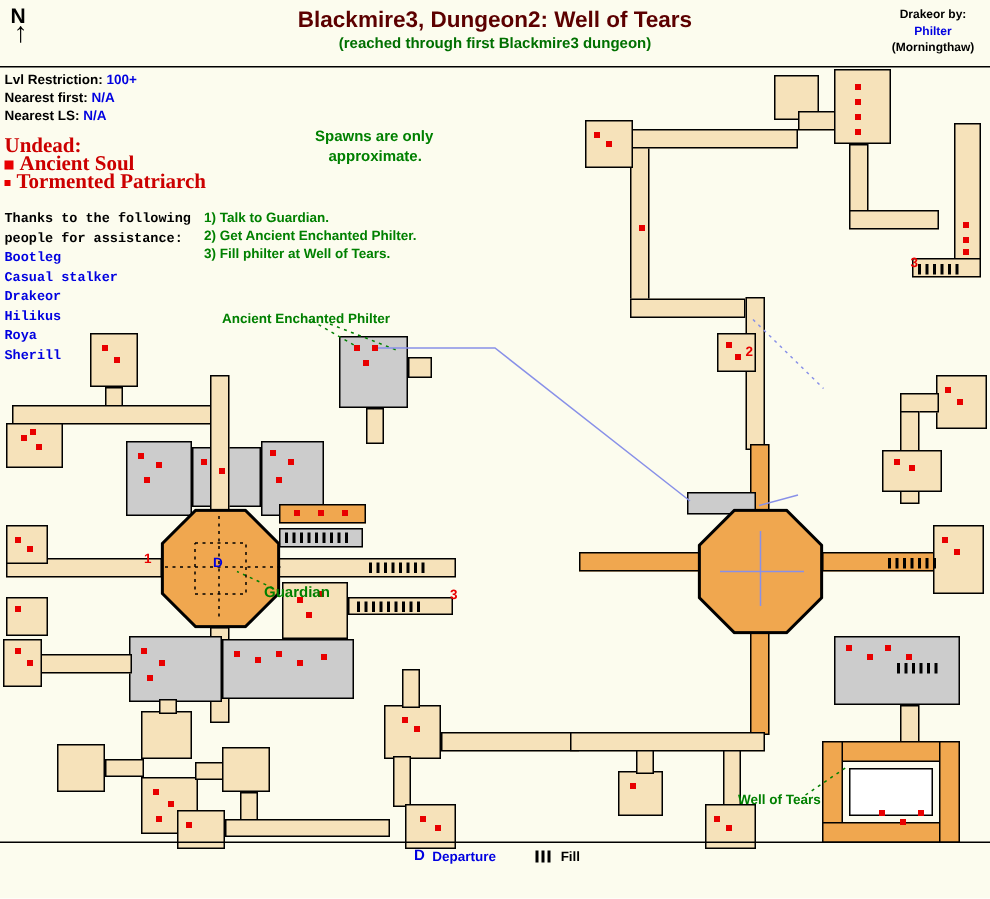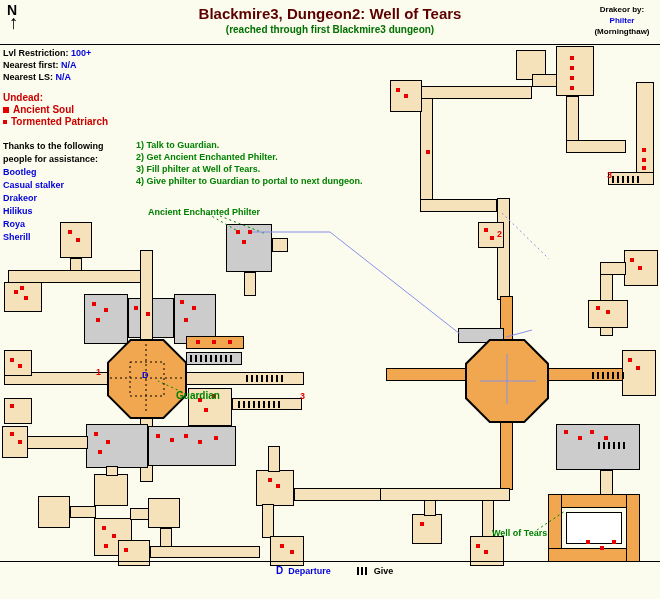--- a/index.html
+++ b/index.html
@@ -13,29 +13,29 @@
   .map-title{font-size:15px;font-weight:bold;color:#5c0000;letter-spacing:0;}
   .map-subtitle{font-size:10px;font-weight:bold;color:#007000;margin-top:2px;}
   .designed{left:586px;top:4px;width:72px;text-align:center;font-size:8px;font-weight:bold;color:#000;line-height:11px;}
   .designer-name{color:#0000e0;}
   .hr1{left:0;top:44px;width:660px;height:0;border-top:1px solid #000;}
   .hr2{left:0;top:561px;width:660px;height:0;border-top:1px solid #000;}
   
   .info{left:3px;top:47px;font-size:9px;font-weight:bold;color:#000;line-height:12px;white-space:nowrap;}
   .info .v{color:#0000e0;}
   
-  .undead{left:3px;top:92px;font-size:10px;font-weight:bold;color:#cc0000;line-height:12px;white-space:nowrap;}
+  .undead{left:3px;top:92px;font-size:14px;font-weight:bold;color:#cc0000;line-height:12px;white-space:nowrap;font-family:Liberation Serif, serif;}
   .sq{display:inline-block;background:#e80000;vertical-align:middle;margin-right:4px;}
   .sq.large{width:6px;height:6px;}
   .sq.small{width:4px;height:4px;}
   
   .spawns-note{left:210px;top:85px;font-size:10px;font-weight:bold;color:#008000;line-height:13px;}
   .spawns-note .l2{padding-left:9px;}
   .instructions{left:136px;top:139px;font-size:9px;font-weight:bold;color:#008000;line-height:12px;white-space:nowrap;}
-  .credits{left:3px;top:140px;font-size:9px;font-weight:bold;line-height:13px;white-space:nowrap;}
+  .credits{left:3px;top:140px;font-size:9px;font-weight:bold;line-height:13px;white-space:nowrap;font-family:Liberation Mono, monospace;}
   .credits .hd{color:#000;}
   .credits .nm{color:#0000e0;}
   
   #map-layer{left:0;top:0;width:660px;height:599px;}
   .mr{position:absolute;box-sizing:border-box;border:1px solid #000;}
   .oct{position:absolute;clip-path:polygon(29% 0,71% 0,100% 29%,100% 71%,71% 100%,29% 100%,0 71%,0 29%);}
   .dot{position:absolute;width:4px;height:4px;background:#e80000;}
   .tick{position:absolute;width:2px;height:7px;background:#000;}
   .mk{position:absolute;font-size:9px;font-weight:bold;line-height:9px;}
   .map-label{position:absolute;font-size:9px;font-weight:bold;color:#008000;white-space:nowrap;}
@@ -294,26 +294,29 @@
     <div><span>Nearest first: </span><span class="v">N/A</span></div>
     <div><span>Nearest LS: </span><span class="v">N/A</span></div>
   </div>
 
   <div class="abs undead">
     <div>Undead:</div>
     <div><span class="sq large"></span><span>Ancient Soul</span></div>
     <div><span class="sq small"></span><span>Tormented Patriarch</span></div>
   </div>
 
+  <div class="abs spawns-note">
+    <div>Spawns are only</div>
+    <div class="l2">approximate.</div>
+  </div>
 
   <div class="abs instructions">
     <div>1) Talk to Guardian.</div>
     <div>2) Get Ancient Enchanted Philter.</div>
     <div>3) Fill philter at Well of Tears.</div>
-    <div>4) Give philter to Guardian to portal to next dungeon.</div>
   </div>
 
   <div class="abs credits">
     <div class="hd">Thanks to the following</div>
     <div class="hd">people for assistance:</div>
     <div class="nm">Bootleg</div>
     <div class="nm">Casual stalker</div>
     <div class="nm">Drakeor</div>
     <div class="nm">Hilikus</div>
     <div class="nm">Roya</div>
@@ -326,16 +329,16 @@
 
   <div class="abs hr2"></div>
   <div class="abs legend">
     <span class="dsym">D</span>
     <span class="dlab">Departure</span>
     <span class="ramp-icon">
         <i></i>
         <i></i>
         <i></i>
       </span>
-    <span class="rlab">Give</span>
+    <span class="rlab">Fill</span>
   </div>
 
 </div>
 
 </body></html>

